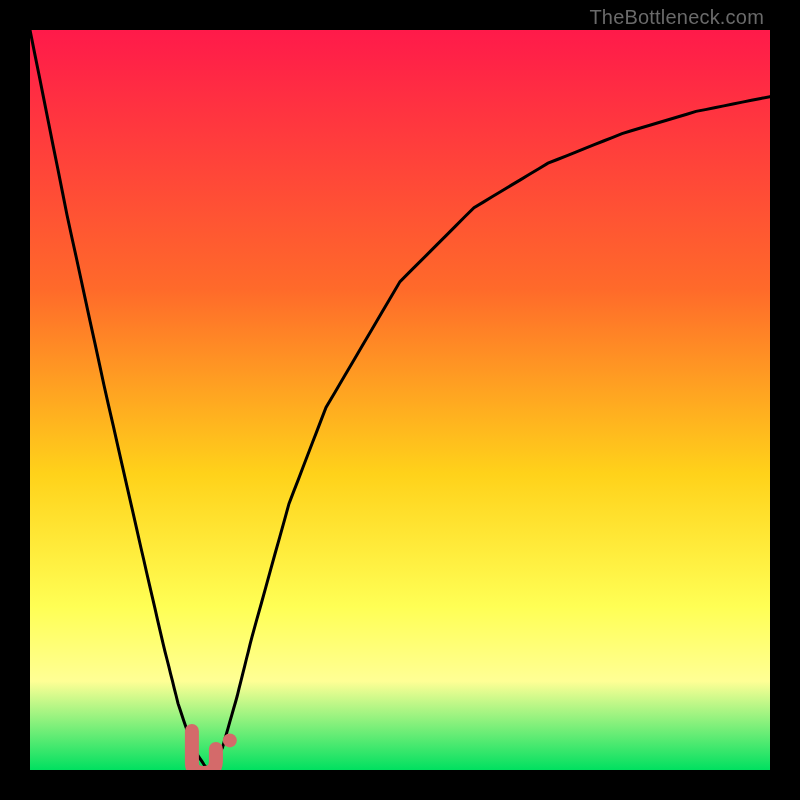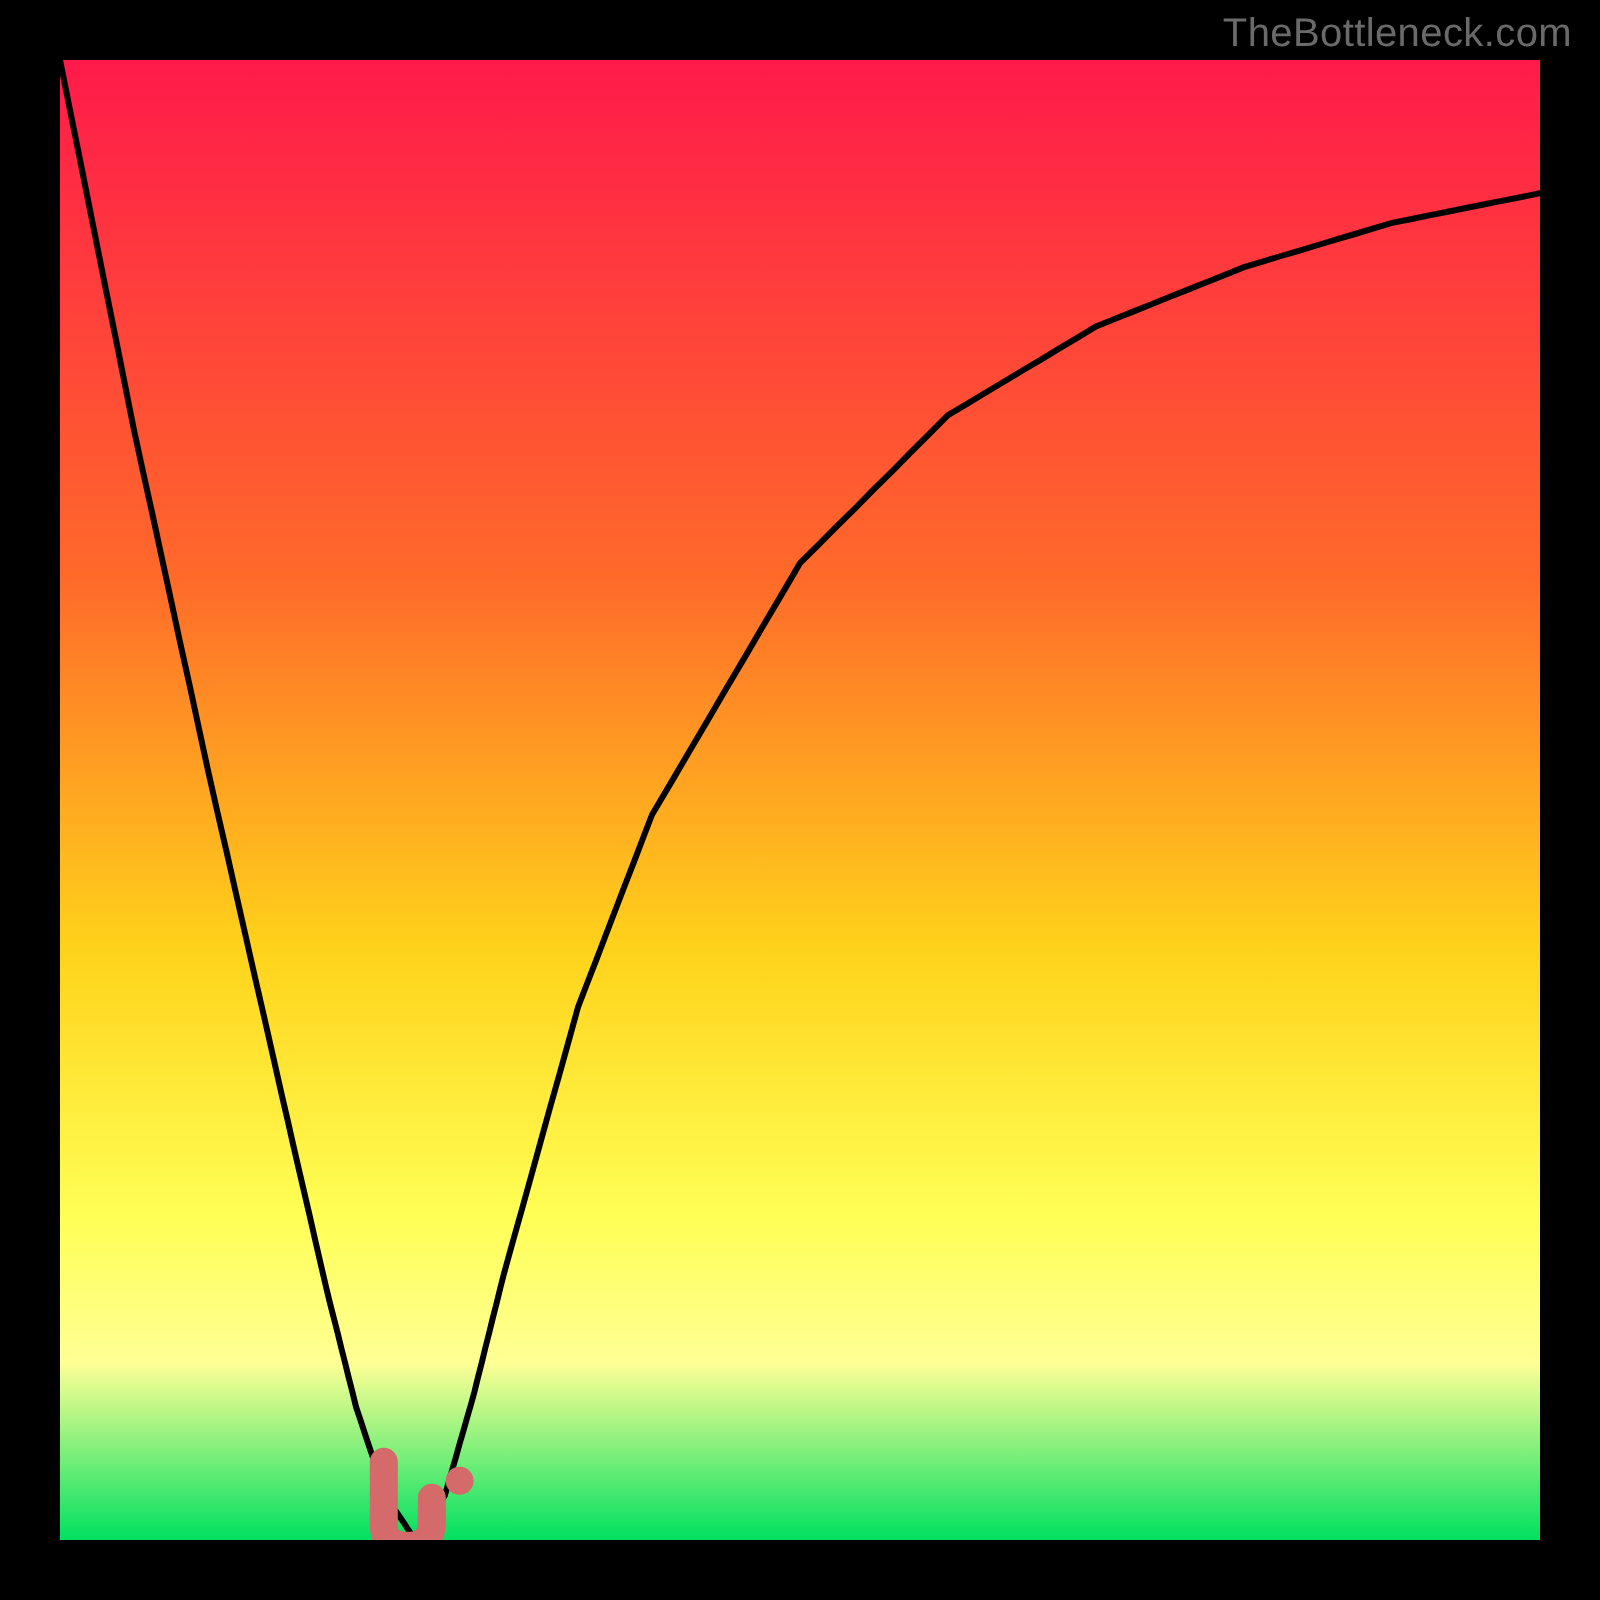--- a/index.html
+++ b/index.html
@@ -22,21 +22,21 @@
     position: absolute;
     top: 30px;
     left: 30px;
     width: 740px;
     height: 740px;
     overflow: hidden;
   }
   .watermark {
     position: absolute;
     top: 6px;
-    right: 14px;
+    right: 36px;
     color: #6a6a6a;
     font-size: 20px;
     letter-spacing: 0.2px;
     font-weight: 400;
   }
   svg {
     display: block;
   }
 </style>
 </head>

